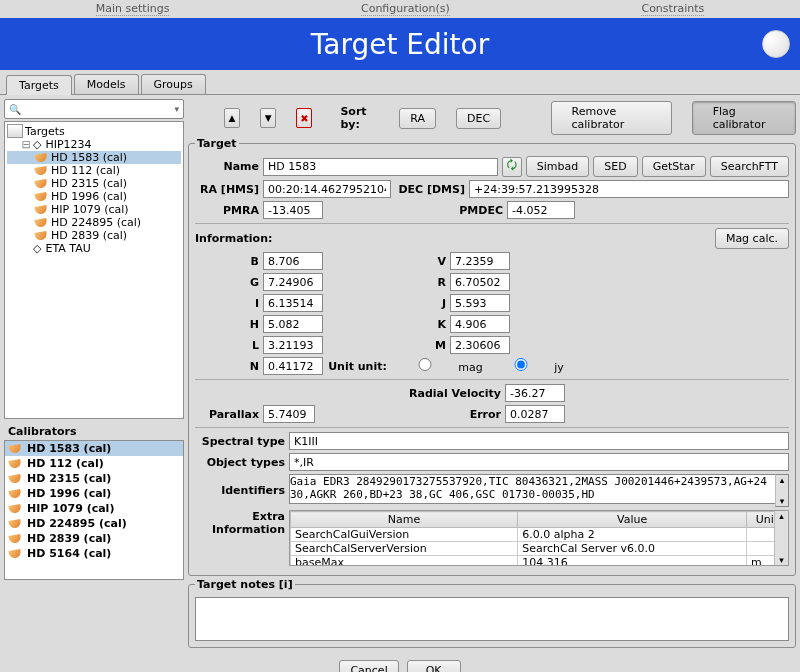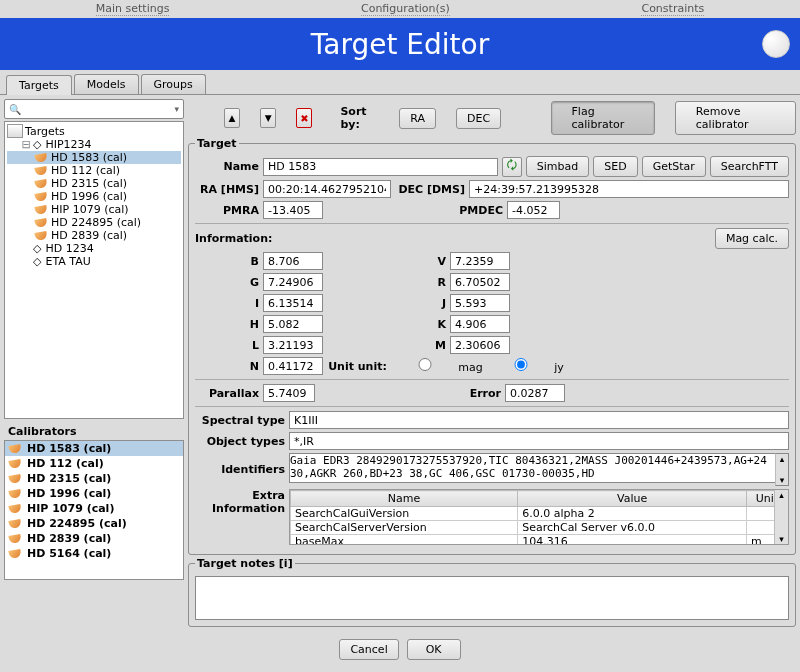--- a/index.html
+++ b/index.html
@@ -131,21 +131,20 @@
         </div>
       <div class="subnode calicon">
           <span>HIP 1079 (cal)</span>
         </div>
       <div class="subnode calicon">
           <span>HD 224895 (cal)</span>
         </div>
       <div class="subnode calicon">
           <span>HD 2839 (cal)</span>
         </div>
-      <div class="node"><span class="handle"></span><span class="diamond">HD 1234</span></div>
       <div class="node"><span class="handle"></span><span class="diamond">ETA TAU</span></div>
     </div>
     <div style="height:4px"></div>
     <div class="panel-title">Calibrators</div>
     <div class="calibs">
       <div class="row sel">HD 1583 (cal)</div>
       <div class="row">HD 112 (cal)</div>
       <div class="row">HD 2315 (cal)</div>
       <div class="row">HD 1996 (cal)</div>
       <div class="row">HIP 1079 (cal)</div>
@@ -157,22 +156,22 @@
 
   <div class="rightcol">
     <div class="toolbar">
       <div class="iconbtn up"></div>
       <div class="iconbtn down"></div>
       <div class="iconbtn del"></div>
       <span style="margin-left:8px;font-weight:bold">Sort by:</span>
       <div class="btn">RA</div>
       <div class="btn">DEC</div>
       <div style="width:12px"></div>
+      <div class="btn wide">Remove calibrator</div>
       <div class="btn wide active">Flag calibrator</div>
-      <div class="btn wide">Remove calibrator</div>
     </div>
 
     <fieldset>
       <legend>Target</legend>
 
       <div class="formrow">
         <span class="lbl w60">Name</span>
         <input class="fld" style="flex: 1 1 0%;" value="HD 1583">
         <div class="iconbtn refresh-icon"></div>
         <div class="btn">Simbad</div>
@@ -185,21 +184,21 @@
         <span class="lbl w60">RA [HMS]</span>
         <input class="fld" style="width: 128px;" value="00:20:14.4627952104">
         <span class="lbl" style="width:70px">DEC [DMS]</span>
         <input class="fld" style="flex: 1 1 0%;" value="+24:39:57.213995328">
       </div>
 
       <div class="formrow">
         <span class="lbl w60">PMRA</span>
         <input class="fld" style="width: 60px;" value="-13.405">
         <span class="lbl" style="width:176px">PMDEC</span>
-        <input class="fld" style="width: 53px;" value="-4.052">
+        <input class="fld" style="width: 68px;" value="-4.052">
       </div>
 
       <div class="hr"></div>
       <div class="formrow">
         <span style="font-weight:bold">Information:</span>
         <div style="flex:1"></div>
         <div class="btn">Mag calc.</div>
       </div>
 
       <div class="magsrow">
@@ -264,20 +263,26 @@
           </div>
         <div class="magpair" style="gap:8px">
           <span style="font-weight:bold">Unit unit:</span>
           <label><input type="radio" name="fu" style=""> <span>mag</span></label>
           <label><input type="radio" name="fu" checked="" style=""> <span>jy</span></label>
         </div>
         <div style="width:220px"></div>
       </div>
 
       <div class="hr"></div>
+      <div class="formrow">
+        <div style="flex:1"></div>
+        <span class="lbl" style="width:96px">Radial Velocity</span>
+        <input class="fld" style="width: 60px;" value="-36.27">
+        <div style="width:220px"></div>
+      </div>
       <div class="formrow">
         <span class="lbl w60">Parallax</span>
         <input class="fld" style="width: 52px;" value="5.7409">
         <div style="flex:1"></div>
         <span class="lbl" style="width:40px">Error</span>
         <input class="fld" style="width: 60px;" value="0.0287">
         <div style="width:220px"></div>
       </div>
       <div class="hr"></div>
       <div class="formrow">

